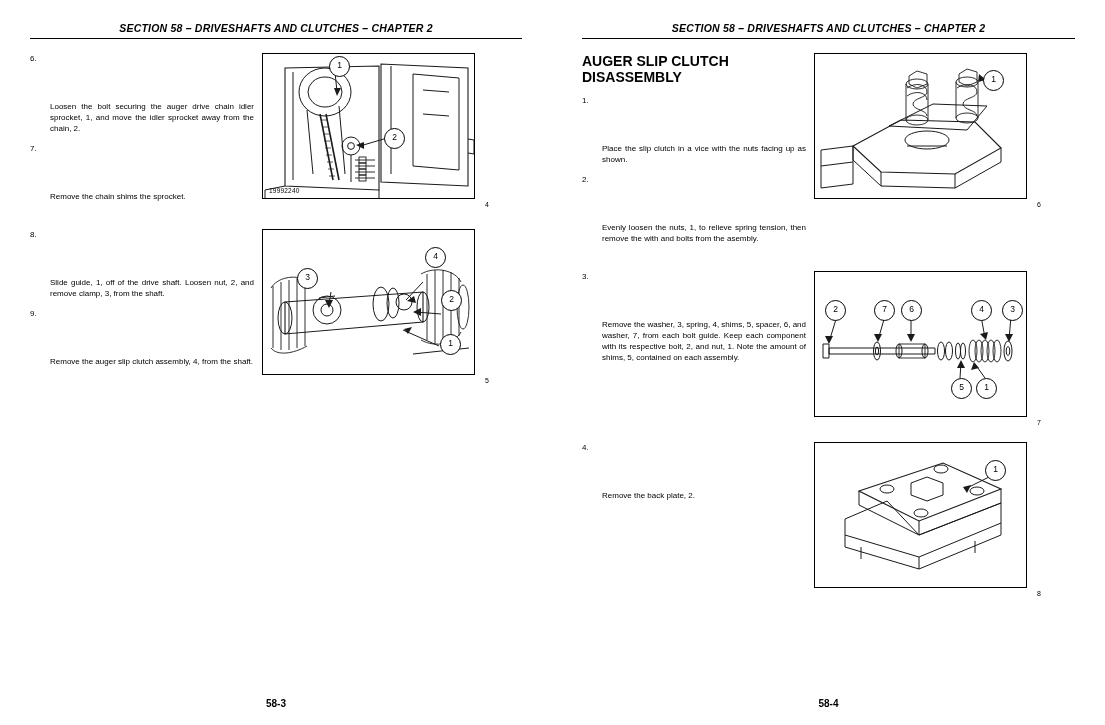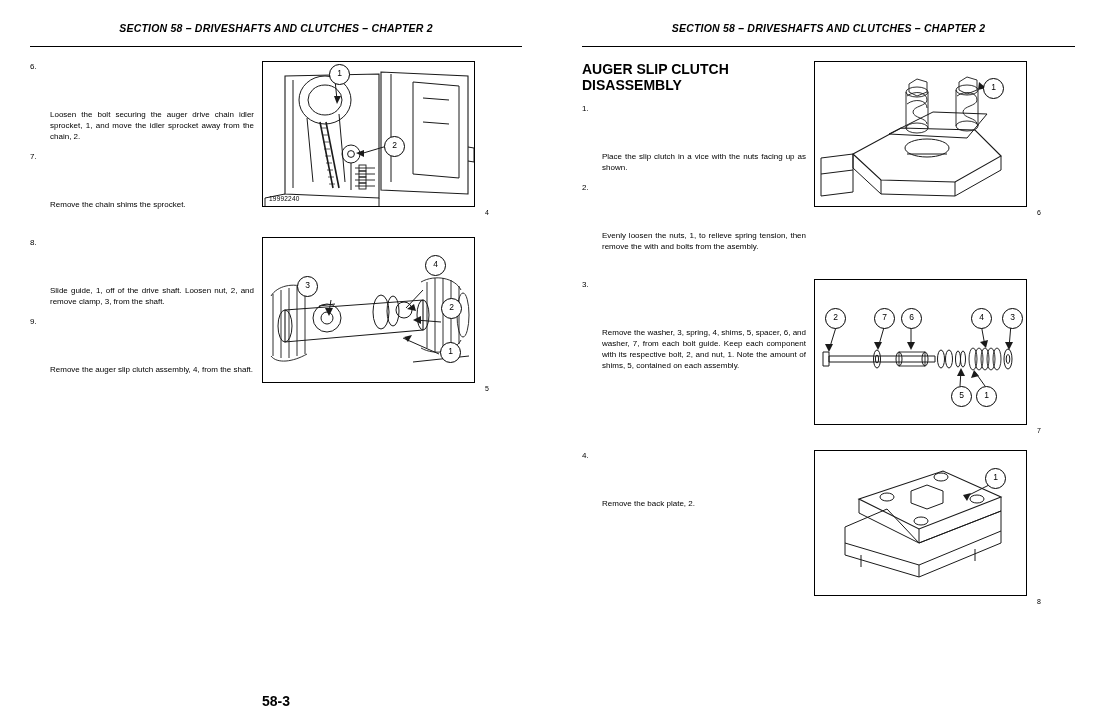--- a/index.html
+++ b/index.html
@@ -27,21 +27,21 @@
     padding: 22px 30px 0 30px;
   }
   .page.right { width: 553px; }
 
   .page-header {
     text-align: center;
     font-style: italic;
     font-weight: bold;
     font-size: 10.5px;
     letter-spacing: 0.2px;
-    padding-bottom: 12px;
+    padding-bottom: 4px;
     border-bottom: 1.2px solid #000;
     margin: 0 0 14px 0;
   }
 
   .row {
     display: flex;
     align-items: flex-start;
     margin-bottom: 14px;
   }
   .text-col {
@@ -108,21 +108,21 @@
     line-height: 17px;
     text-align: center;
   }
 
   .footer {
     position: absolute;
     bottom: 16px;
     left: 0;
     width: 100%;
     text-align: center;
-    font-size: 14px;
+    font-size: 10px;
     font-weight: bold;
   }
 
   svg { display: block; }
 </style>
 </head>
 <body>
 
 <div class="spread">
 
@@ -457,15 +457,16 @@
               <path d="M182 30 L150 46"></path>
             </g>
             <polygon points="148,44 156,42 152,50" fill="#1a1a1a"></polygon>
           </svg>
           <div class="callout" style="left:170px;top:17px;">1</div>
         </div>
         <div class="fig-caption">8</div>
       </div>
     </div>
 
+    <div class="footer">58-4</div>
   </div>
 
 </div>
 
 </body></html>

